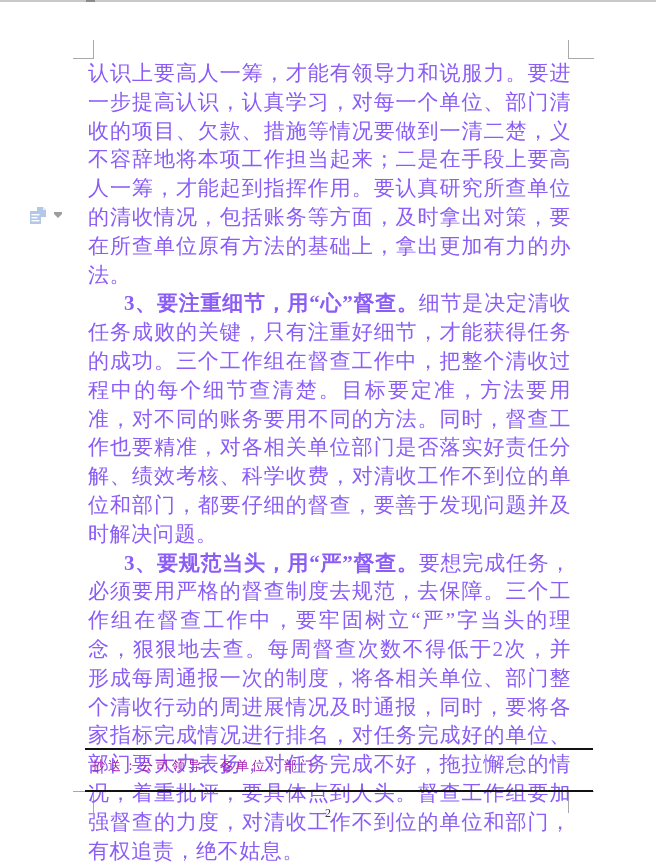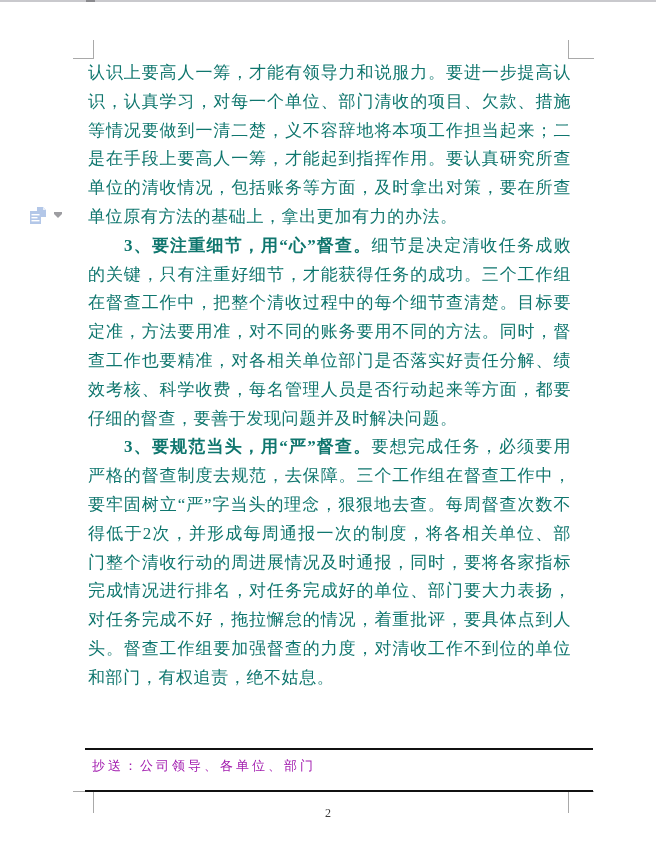--- a/index.html
+++ b/index.html
@@ -65,26 +65,26 @@
     left: 26px; top: 7px;
     width: 8px; height: 1.5px;
     background: #9d9da1;
   }
 
   
   .page-text {
     position: absolute;
     left: 88px; top: 59px;
     width: 483px;
-    font-size: 17px;
+    font-size: 21px;
     line-height: 28.8px;
     letter-spacing: 0.6px;
     text-align: justify;
     text-justify: inter-character;
-    color: #0f766e;
+    color: #8b5cf6;
   }
   .page-text p { margin: 0; }
   .page-text p.indent { text-indent: 36px; }
   .lead { font-weight: bold; }
 
   
   .rule {
     position: absolute;
     left: 85px;
     width: 508px;
@@ -132,21 +132,21 @@
         <rect x="3.5" y="12" width="6" height="1.4" fill="#ffffff"></rect>
         <rect x="3.5" y="15" width="8" height="1.4" fill="#ffffff"></rect>
       </svg>
     </span>
     <span class="dd-bar"></span>
     <span class="dd-arrow"></span>
   </div>
 
   <div class="page-text">
     <p><b class="lead"></b><span>认识上要高人一筹，才能有领导力和说服力。要进一步提高认识，认真学习，对每一个单位、部门清收的项目、欠款、措施等情况要做到一清二楚，义不容辞地将本项工作担当起来；二是在手段上要高人一筹，才能起到指挥作用。要认真研究所查单位的清收情况，包括账务等方面，及时拿出对策，要在所查单位原有方法的基础上，拿出更加有力的办法。</span></p>
-    <p class="indent"><b class="lead">3、要注重细节，用“心”督查。</b><span>细节是决定清收任务成败的关键，只有注重好细节，才能获得任务的成功。三个工作组在督查工作中，把整个清收过程中的每个细节查清楚。目标要定准，方法要用准，对不同的账务要用不同的方法。同时，督查工作也要精准，对各相关单位部门是否落实好责任分解、绩效考核、科学收费，每名管理人员是否行动起来等方面，都要仔细的督查，要善于发现问题并及时解决问题。</span></p>
+    <p class="indent"><b class="lead">3、要注重细节，用“心”督查。</b><span>细节是决定清收任务成败的关键，只有注重好细节，才能获得任务的成功。三个工作组在督查工作中，把整个清收过程中的每个细节查清楚。目标要定准，方法要用准，对不同的账务要用不同的方法。同时，督查工作也要精准，对各相关单位部门是否落实好责任分解、绩效考核、科学收费，对清收工作不到位的单位和部门，都要仔细的督查，要善于发现问题并及时解决问题。</span></p>
     <p class="indent"><b class="lead">3、要规范当头，用“严”督查。</b><span>要想完成任务，必须要用严格的督查制度去规范，去保障。三个工作组在督查工作中，要牢固树立“严”字当头的理念，狠狠地去查。每周督查次数不得低于2次，并形成每周通报一次的制度，将各相关单位、部门整个清收行动的周进展情况及时通报，同时，要将各家指标完成情况进行排名，对任务完成好的单位、部门要大力表扬，对任务完成不好，拖拉懈怠的情况，着重批评，要具体点到人头。督查工作组要加强督查的力度，对清收工作不到位的单位和部门，有权追责，绝不姑息。</span></p>
   </div>
 
   <div class="rule rule-top"></div>
   <div class="copy-line">抄送：公司领导、各单位、部门</div>
   <div class="rule rule-bottom"></div>
 
   <div class="page-num">2</div>
 
 </div>

